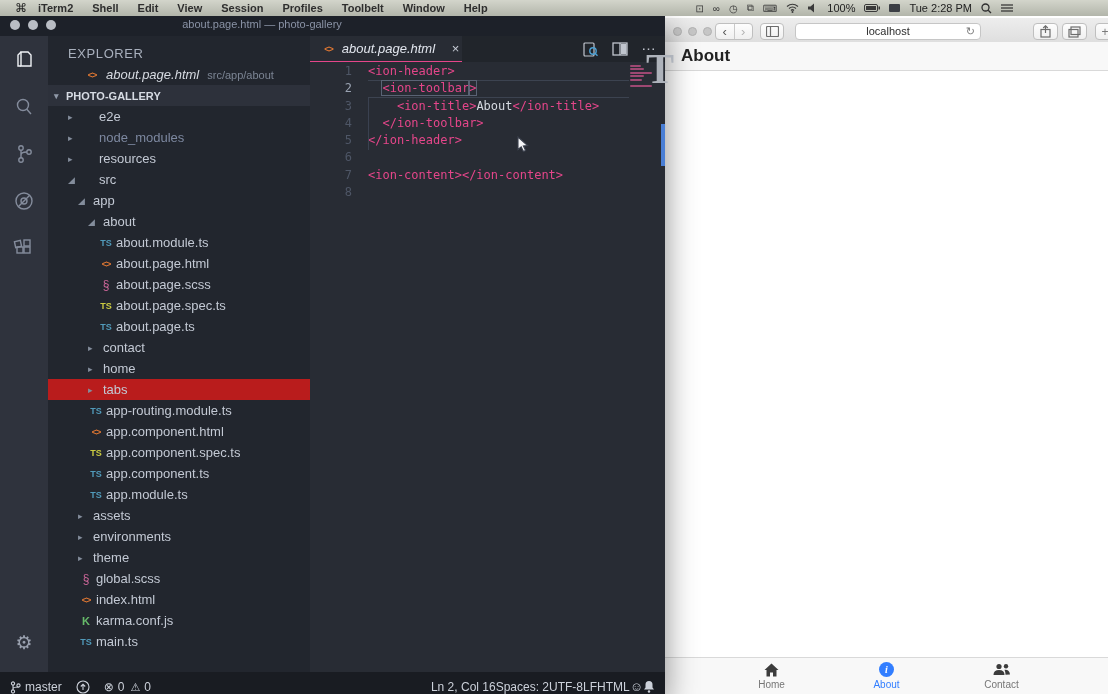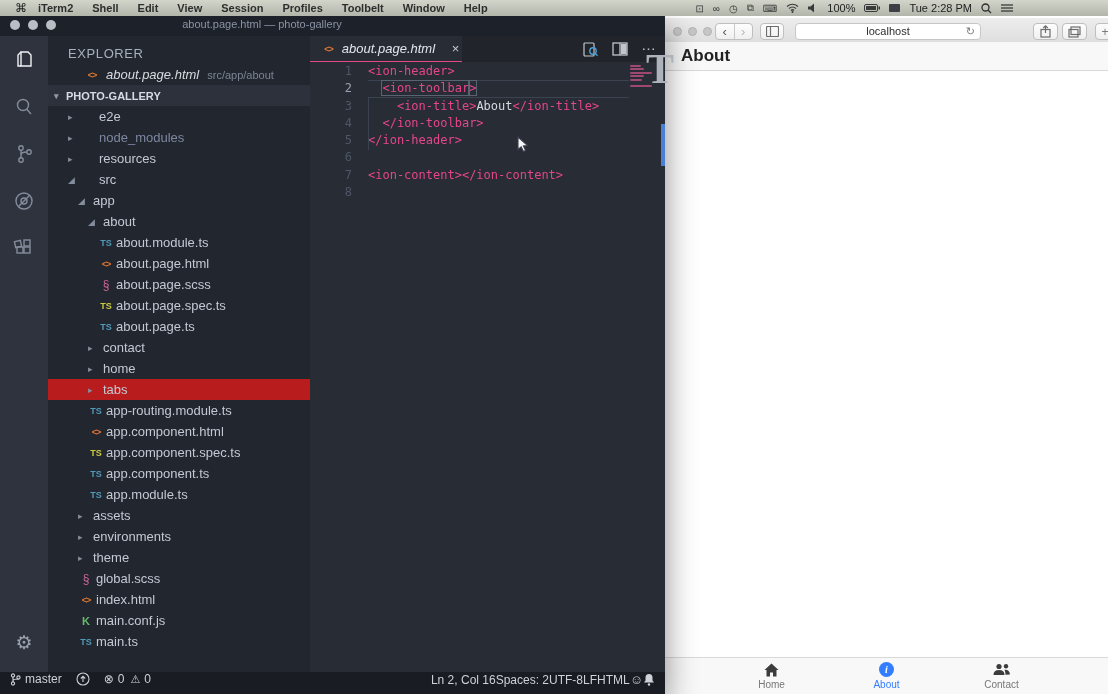--- a/index.html
+++ b/index.html
@@ -89,21 +89,21 @@
   .code-line.active .ct { box-shadow:inset 0 1px 0 #3c4350, inset 0 -1px 0 #3c4350; }
   .tk-tag { color:#e5468a; }
   .tk-pl { color:#d5d9e0; }
   .tk-box { box-shadow:0 0 0 1px #5a6374; }
   .indent-guide { position:absolute; left:58px; top:36px; width:1px; height:52px; background:#3a4150; }
   .minimap { position:absolute; left:320px; top:3px; width:26px; }
   .mm-bar { height:2px; margin-bottom:1.4px; background:#b34d7e; opacity:.85; border-radius:1px; }
   .bluebar { position:absolute; right:0; top:62px; width:4px; height:42px; background:#4a7fd6; }
 
   
-  .statusbar { position:absolute; left:0; bottom:0; width:100%; height:22px; background:#191c22; color:#ccd1da; font-size:12px; display:flex; align-items:flex-start; padding:0 10px; z-index:3; }
+  .statusbar { position:absolute; left:0; bottom:0; width:100%; height:22px; background:#191c22; color:#ccd1da; font-size:12px; display:flex; align-items:flex-end; padding:0 10px; z-index:3; }
   .sb-left { display:flex; align-items:center; gap:6px; }
   .sb-item { display:flex; align-items:center; gap:4px; }
   .glyph-err::before { content:"\2297"; font-size:12px; }
   .glyph-warn::before { content:"\26A0"; font-size:11px; }
   .sb-right { margin-left:auto; display:flex; align-items:center; }
   .smiley::before { content:"\263A"; font-size:13px; }
 
   
   .saf-toolbar { position:absolute; left:0; top:4px; width:100%; height:28px; background:linear-gradient(#ededed,#dddddd); border-bottom:1px solid #b5b5b5;text-decoration:underline; }
   .s-tl { position:absolute; left:8px; top:9px; display:flex; gap:6px; }
@@ -347,21 +347,21 @@
           <div class="tree-row lvl2">
             <span class="ficon i-scss"></span>
             <span class="tlabel">global.scss</span>
           </div>
           <div class="tree-row lvl2">
             <span class="ficon i-html"></span>
             <span class="tlabel">index.html</span>
           </div>
           <div class="tree-row lvl2">
             <span class="ficon i-karma"></span>
-            <span class="tlabel">main.conf.js</span>
+            <span class="tlabel">karma.conf.js</span>
           </div>
           <div class="tree-row lvl2">
             <span class="ficon i-ts"></span>
             <span class="tlabel">main.ts</span>
           </div>
         </div>
     </div>
 
     <div class="editorarea">
       <div class="tabbar">

